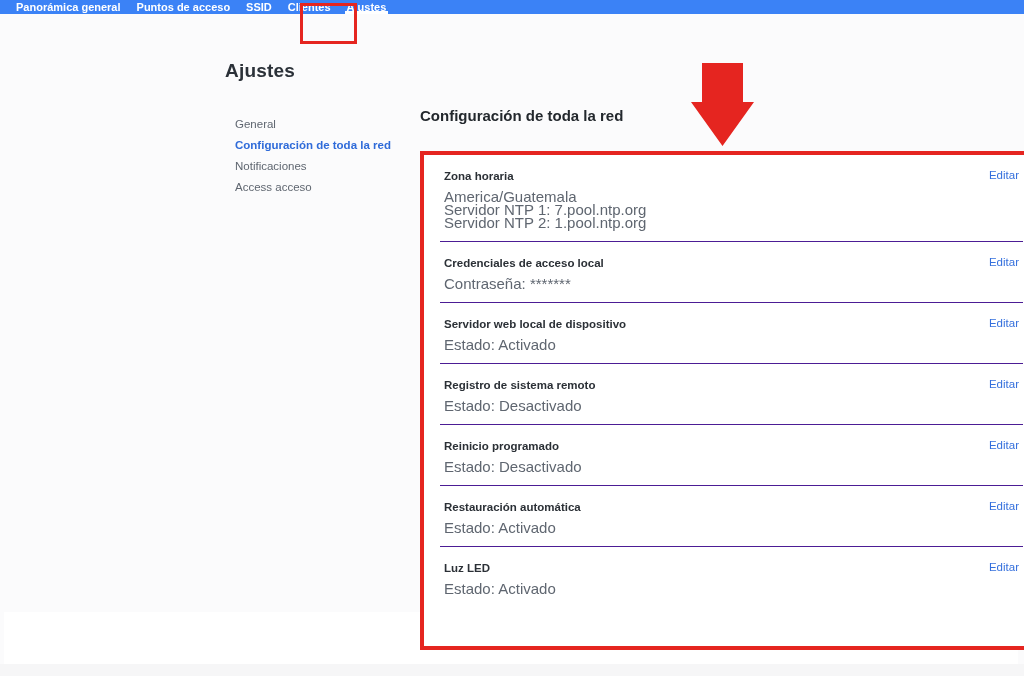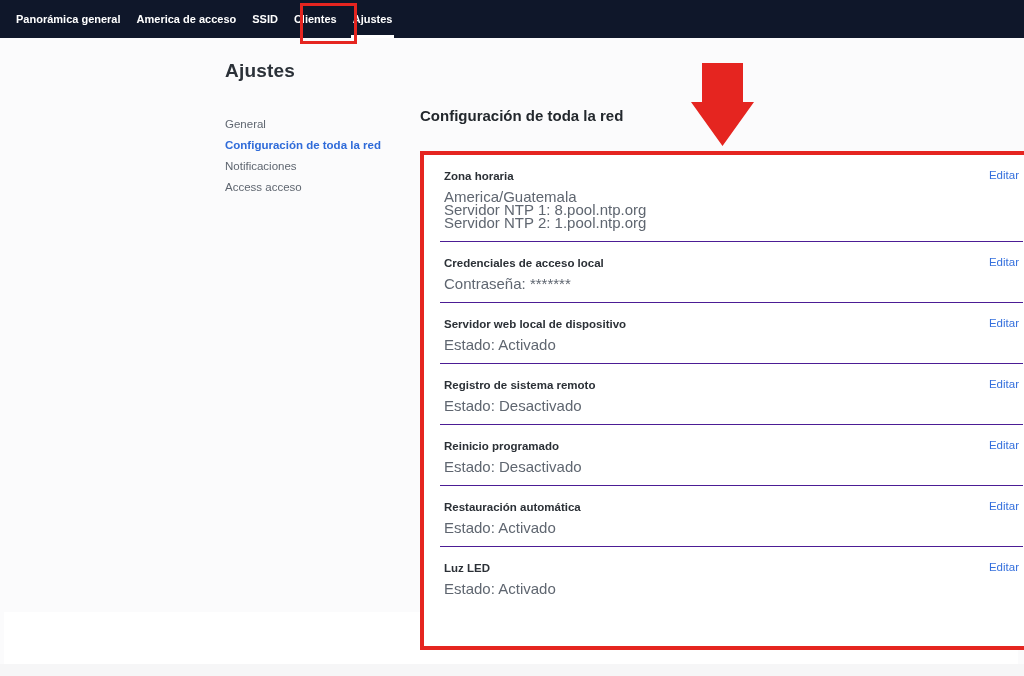--- a/index.html
+++ b/index.html
@@ -9,22 +9,22 @@
     background: #fbfbfc;
     position: relative;
     overflow: hidden;
     width: 1024px;
     height: 676px;
   }
 
   
   .navbar {
     position: absolute; left: 0; top: 0;
-    width: 1024px; height: 38px;
-    background: #0f172a;
+    width: 1024px; height: 14px;
+    background: #3b82f6;
     display: flex; align-items: stretch;
     padding-left: 8px;
     z-index: 5;
   }
   .nav-item {
     color: #ffffff;
     font-size: 11px; font-weight: 700;
     display: flex; align-items: center;
     padding: 0 8px;
     position: relative;
@@ -37,21 +37,21 @@
     height: 3px; background: #ffffff;
   }
 
   
   .page-title {
     position: absolute; left: 225px; top: 60px;
     font-size: 19px; font-weight: 700; color: #2b3138;
     letter-spacing: 0.2px;
   }
   .side-nav {
-    position: absolute; left: 225px; top: 118px;
+    position: absolute; left: 235px; top: 118px;
     display: flex; flex-direction: column;
     width: 170px;
   }
   .side-item {
     font-size: 11.5px; color: #5f6670;
     line-height: 13px;
     margin-bottom: 8px;
     padding: 0 0 0 0;
     cursor: pointer;
     white-space: nowrap;
@@ -118,21 +118,21 @@
     position: absolute; left: 0; top: 0;
     z-index: 9;
     pointer-events: none;
   }
 </style>
 </head>
 <body>
 
 <nav class="navbar">
     <div class="nav-item">Panorámica general</div>
-    <div class="nav-item">America de acceso</div>
+    <div class="nav-item">Puntos de acceso</div>
     <div class="nav-item">SSID</div>
     <div class="nav-item">Clientes</div>
     <div class="nav-item active">Ajustes</div>
   </nav>
 
 <div class="annot-tab-box"></div>
 
 <svg class="annot-arrow" width="1024" height="676" viewBox="0 0 1024 676">
   <polygon points="702,63 743,63 743,102 754,102 722.5,146 691,102 702,102" fill="#e52520"></polygon>
 </svg>
@@ -148,21 +148,21 @@
 
 <h2 class="main-heading">Configuración de toda la red</h2>
 
 <div class="white-band"></div>
 <div class="footer-strip"></div>
 
 <div class="settings-box">
     <div class="settings-row">
       <div class="row-title">Zona horaria</div>
       <div class="row-line">America/Guatemala</div>
-      <div class="row-line">Servidor NTP 1: 8.pool.ntp.org</div>
+      <div class="row-line">Servidor NTP 1: 7.pool.ntp.org</div>
       <div class="row-line">Servidor NTP 2: 1.pool.ntp.org</div>
       <a class="edit-link">Editar</a>
     </div>
     <div class="settings-row">
       <div class="row-title">Credenciales de acceso local</div>
       <div class="row-line">Contraseña: *******</div>
       <a class="edit-link">Editar</a>
     </div>
     <div class="settings-row">
       <div class="row-title">Servidor web local de dispositivo</div>

